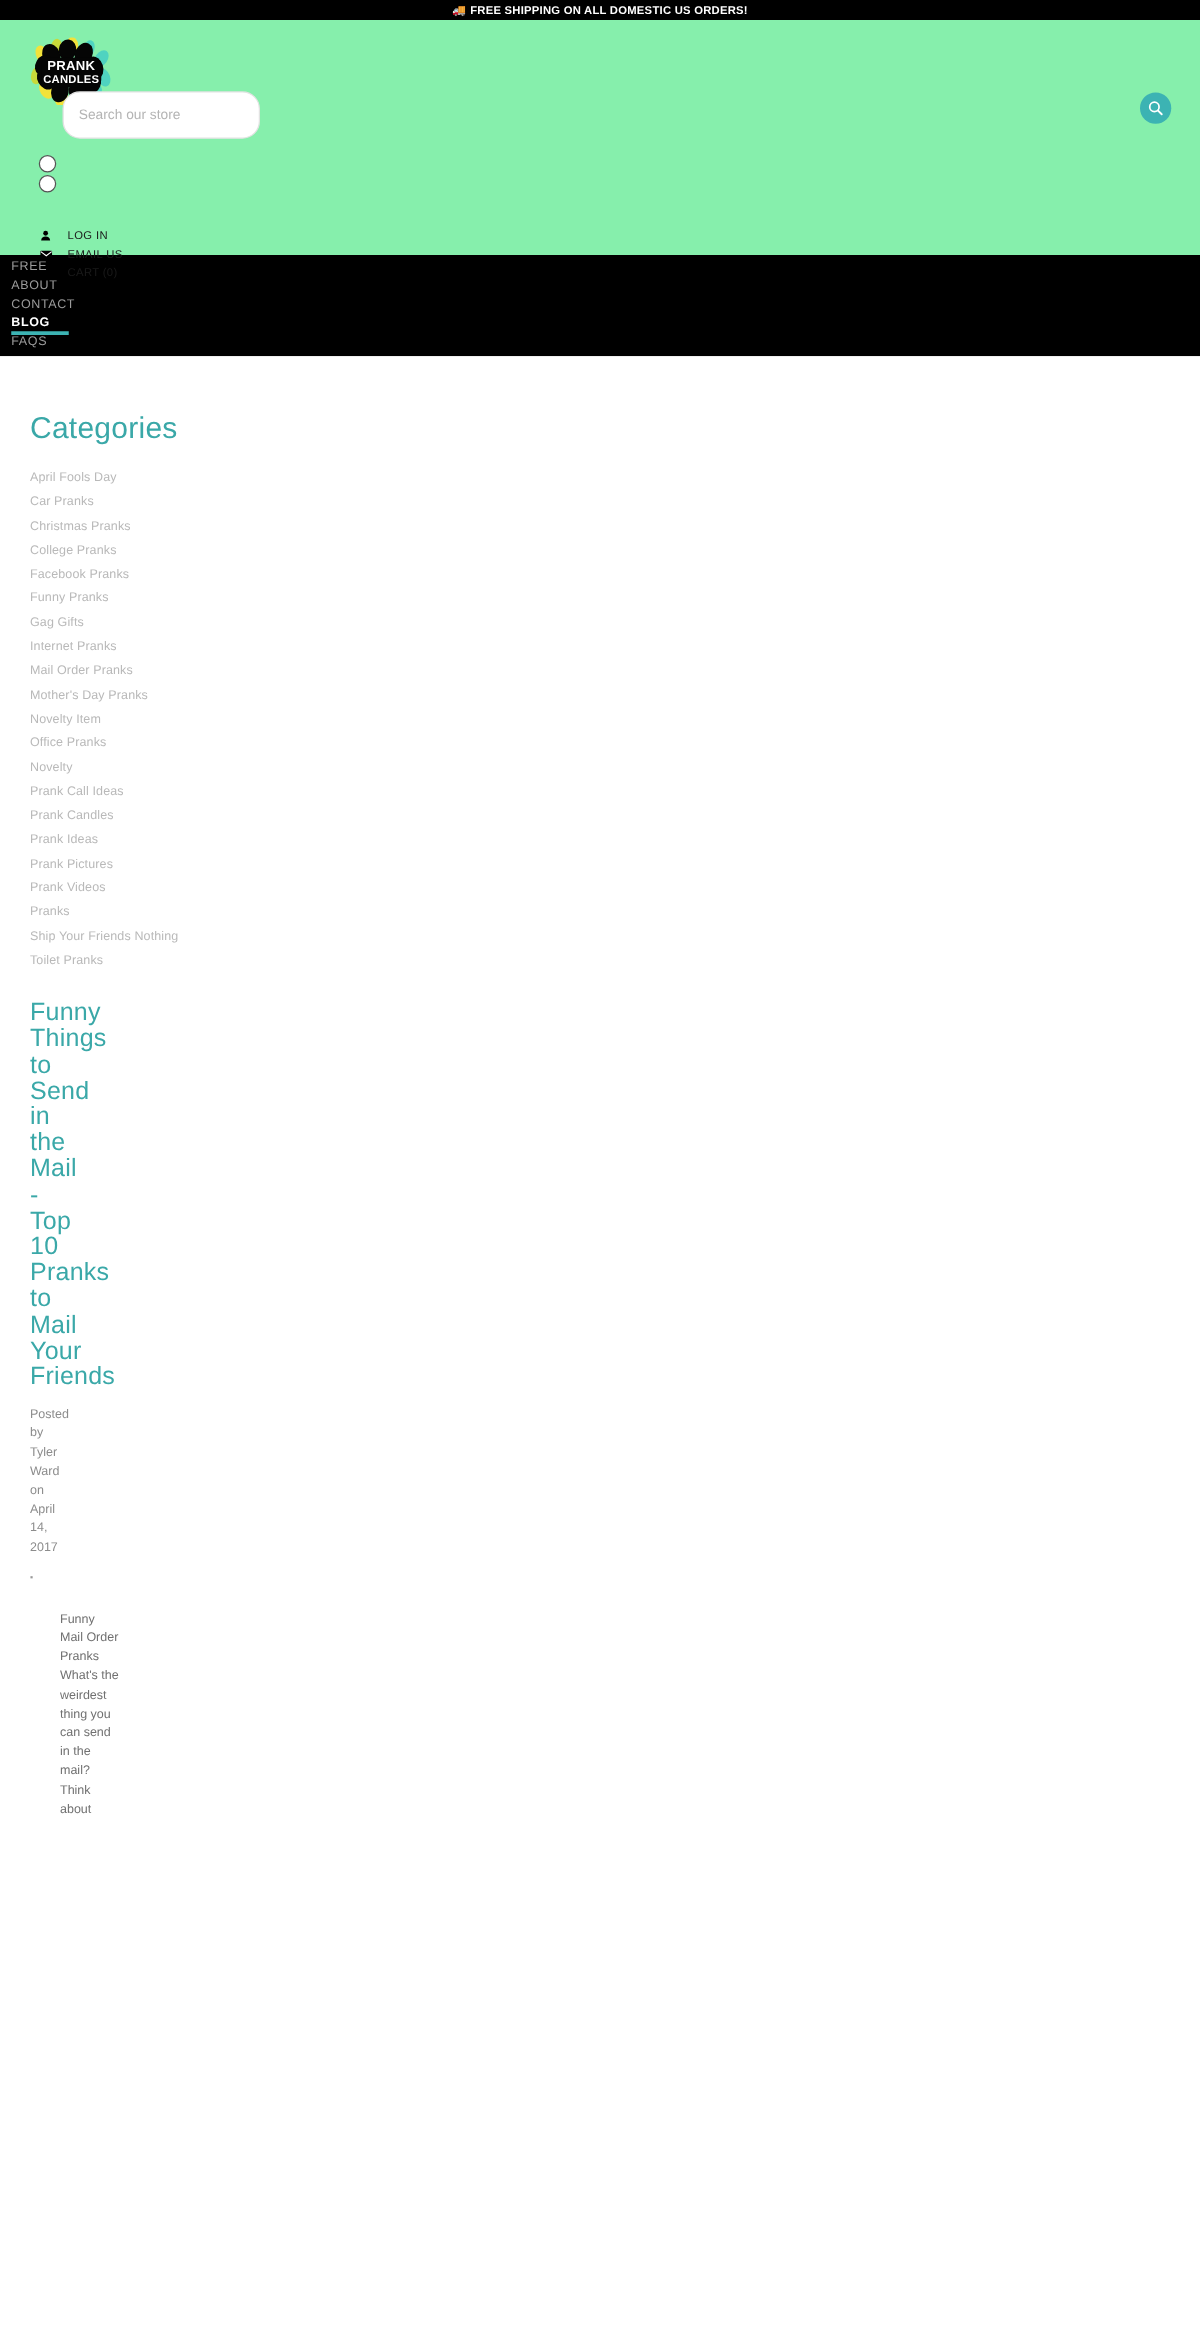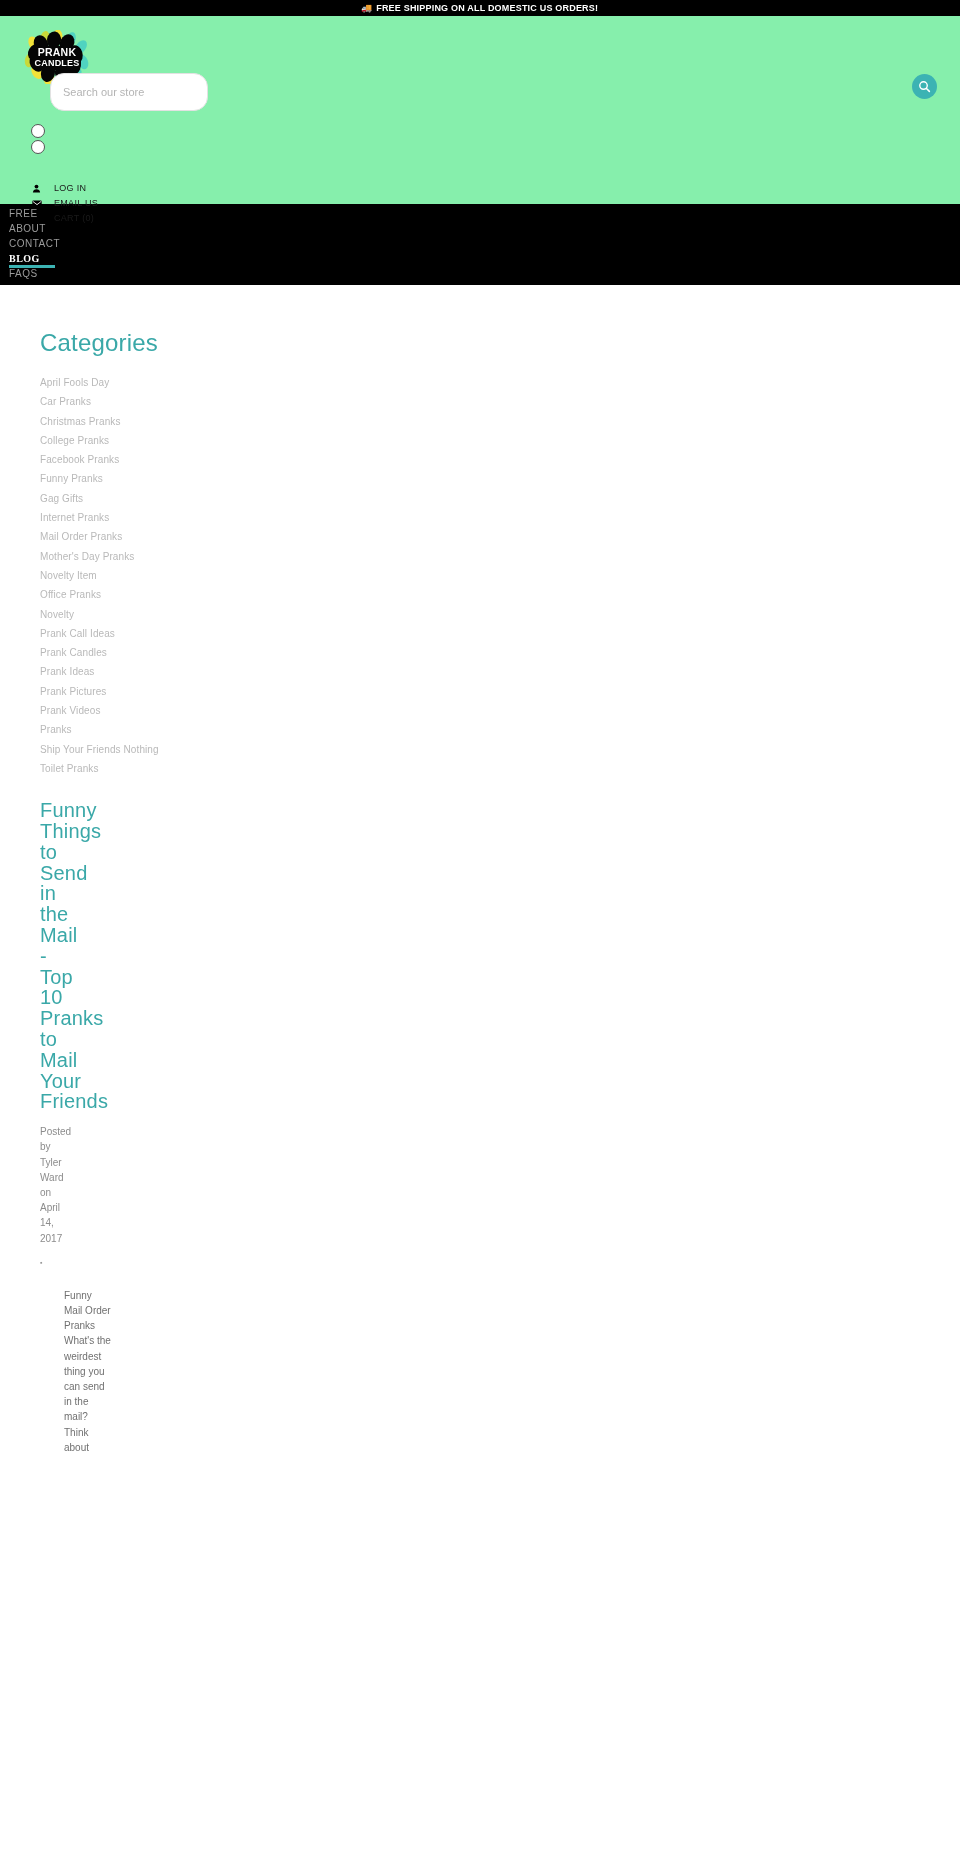--- a/index.html
+++ b/index.html
@@ -140,37 +140,35 @@
     line-height: 15px;
     font-size: 10px;
     letter-spacing: .5px;
     color: #9b9b9b;
     cursor: pointer;
     position: relative;
   }
   .nav-item.active {
     color: #ffffff;
     font-weight: 700;
-    font-family: Liberation Serif, serif;
   }
   .nav-item.active::after {
     content: "";
     position: absolute;
     left: 9px;
     bottom: -2px;
     width: 46px;
     height: 3px;
     background: #3cb3b3;
   }
 
   
   .content {
     padding: 0 0 0 0;
     background: #fff;
-    margin-left: 16px;
   }
 
   .cat-heading {
     margin: 0;
     padding: 44px 0 0 24px;
     font-size: 24px;
     font-weight: 400;
     color: #3aa8a8;
     letter-spacing: .2px;
   }

